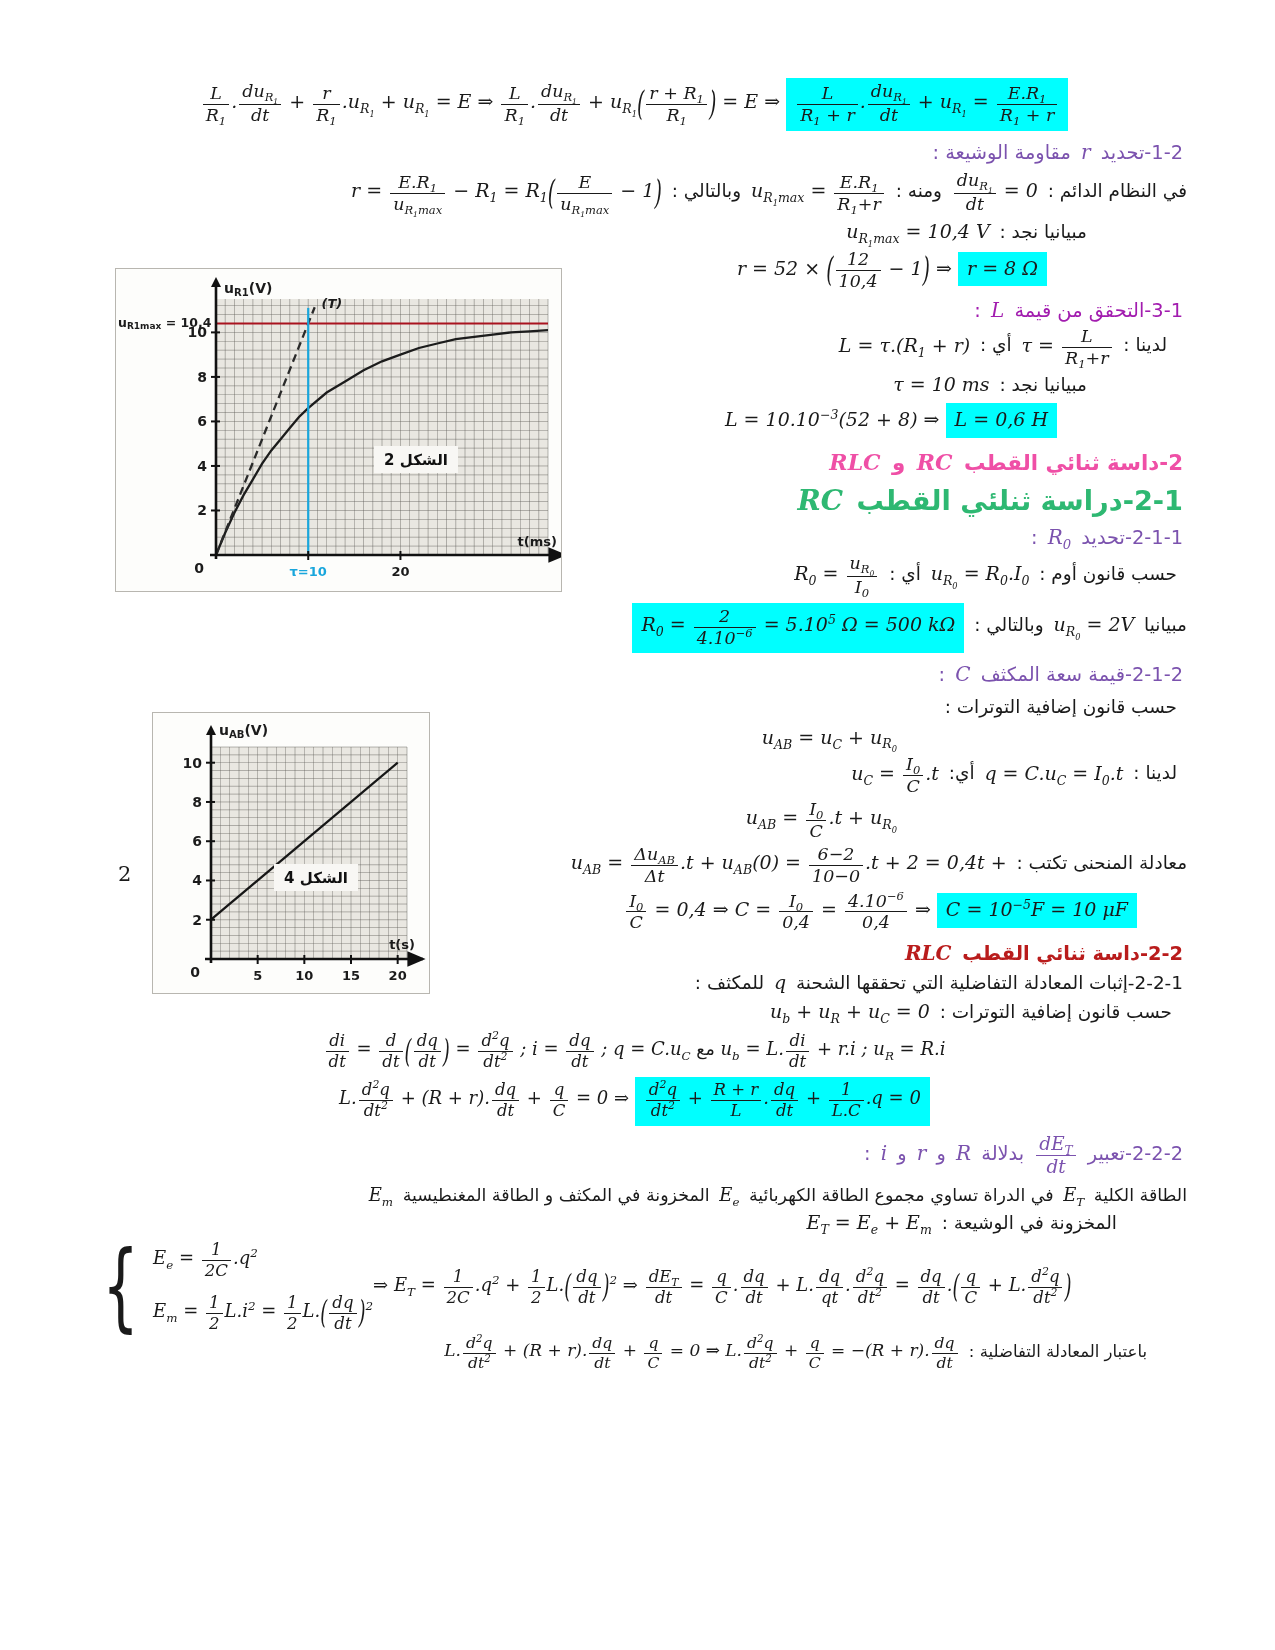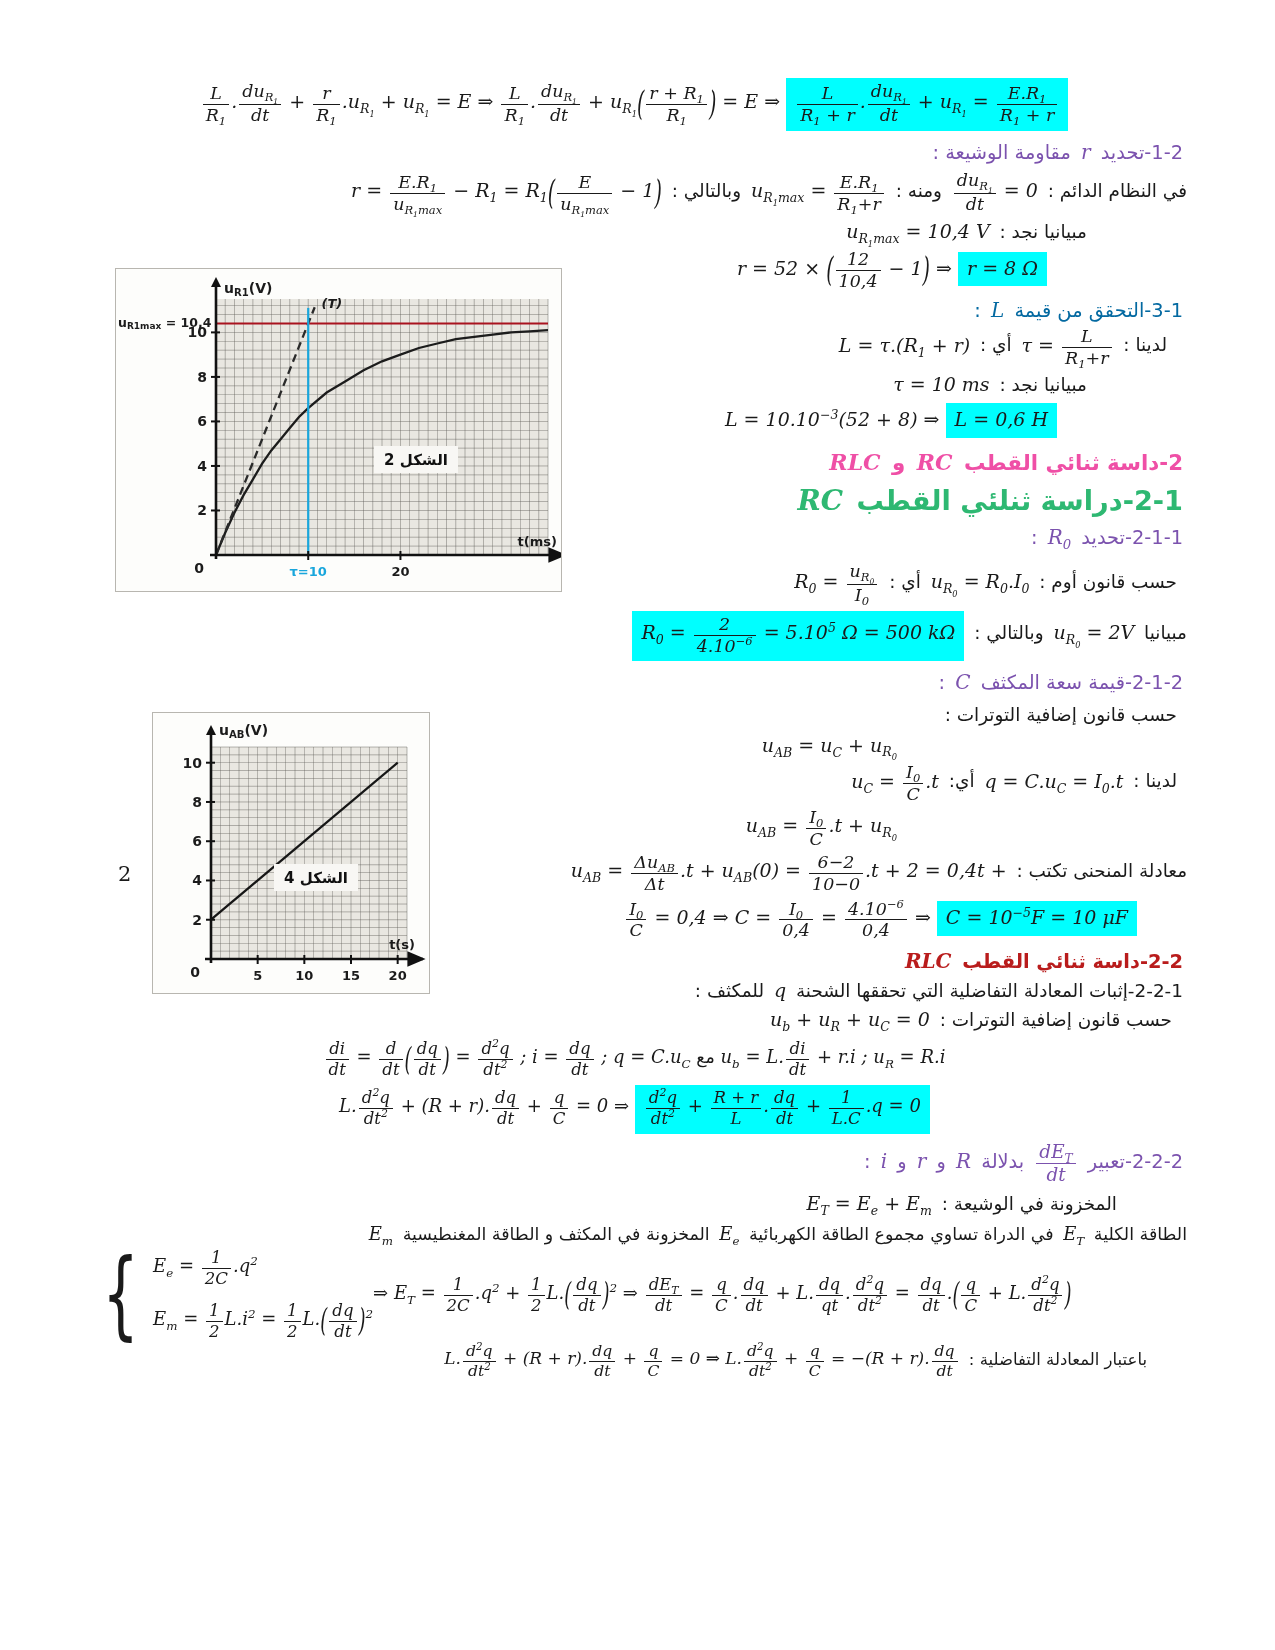--- a/index.html
+++ b/index.html
@@ -34,44 +34,44 @@
 </head>
 <body>
 
 <div class="page">
   <div class="content" id="doc">
       <div class="line ltr tc" dir="ltr" style="margin-bottom: 8px;"><span class="m" dir="ltr"><span class="frac"><span class="num">L</span><span class="den">R<sub>1</sub></span></span>.<span class="frac"><span class="num">du<sub>R<sub>1</sub></sub></span><span class="den">dt</span></span> + <span class="frac"><span class="num">r</span><span class="den">R<sub>1</sub></span></span>.u<sub>R<sub>1</sub></sub> + u<sub>R<sub>1</sub></sub> = E ⇒ <span class="frac"><span class="num">L</span><span class="den">R<sub>1</sub></span></span>.<span class="frac"><span class="num">du<sub>R<sub>1</sub></sub></span><span class="den">dt</span></span> + u<sub>R<sub>1</sub></sub><span class="bigp">(</span><span class="frac"><span class="num">r + R<sub>1</sub></span><span class="den">R<sub>1</sub></span></span><span class="bigp">)</span> = E ⇒ </span><span class="m hl" dir="ltr" style="background: rgb(0, 255, 255);"><span class="frac"><span class="num">L</span><span class="den">R<sub>1</sub> + r</span></span>.<span class="frac"><span class="num">du<sub>R<sub>1</sub></sub></span><span class="den">dt</span></span> + u<sub>R<sub>1</sub></sub> = <span class="frac"><span class="num">E.R<sub>1</sub></span><span class="den">R<sub>1</sub> + r</span></span></span></div>
       <div class="line rtl" dir="rtl" style="padding-right: 4px; margin-bottom: 6px; font-size: 20px; color: rgb(123, 82, 174);"><span class="ar">1-2-تحديد </span><span class="m" dir="ltr">r</span><span class="ar"> مقاومة الوشيعة :</span></div>
       <div class="line rtl" dir="rtl" style="margin-bottom: 4px;"><span class="ar">في النظام الدائم : </span><span class="m" dir="ltr"><span class="frac"><span class="num">du<sub>R<sub>1</sub></sub></span><span class="den">dt</span></span> = 0</span><span class="ar"> ومنه : </span><span class="m" dir="ltr">u<sub>R<sub>1</sub>max</sub> = <span class="frac"><span class="num">E.R<sub>1</sub></span><span class="den">R<sub>1</sub>+r</span></span></span><span class="ar"> وبالتالي : </span><span class="m" dir="ltr">r = <span class="frac"><span class="num">E.R<sub>1</sub></span><span class="den">u<sub>R<sub>1</sub>max</sub></span></span> − R<sub>1</sub> = R<sub>1</sub><span class="bigp">(</span><span class="frac"><span class="num">E</span><span class="den">u<sub>R<sub>1</sub>max</sub></span></span> − 1<span class="bigp">)</span></span></div>
       <div class="line rtl" dir="rtl" style="padding-right: 100px; margin-bottom: 6px;"><span class="ar">مبيانيا نجد : </span><span class="m" dir="ltr">u<sub>R<sub>1</sub>max</sub> = 10,4 V</span></div>
       <div class="line ltr tr" dir="ltr" style="padding-right: 140px; margin-bottom: 6px;"><span class="m" dir="ltr">r = 52 × <span class="bigp">(</span><span class="frac"><span class="num">12</span><span class="den">10,4</span></span> − 1<span class="bigp">)</span> ⇒ </span><span class="m hl" dir="ltr" style="background: rgb(0, 255, 255);">r = 8 Ω</span></div>
-      <div class="line rtl" dir="rtl" style="padding-right: 4px; margin-bottom: 4px; font-size: 20px; color: #0369a1;"><span class="ar">3-1-التحقق من قيمة </span><span class="m" dir="ltr">L</span><span class="ar"> :</span></div>
+      <div class="line rtl" dir="rtl" style="padding-right: 4px; margin-bottom: 4px; font-size: 20px; color: #a21caf;"><span class="ar">3-1-التحقق من قيمة </span><span class="m" dir="ltr">L</span><span class="ar"> :</span></div>
       <div class="line rtl" dir="rtl" style="padding-right: 20px; margin-bottom: 4px;"><span class="ar">لدينا : </span><span class="m" dir="ltr">τ = <span class="frac"><span class="num">L</span><span class="den">R<sub>1</sub>+r</span></span></span><span class="ar"> أي : </span><span class="m" dir="ltr">L = τ.(R<sub>1</sub> + r)</span></div>
       <div class="line rtl" dir="rtl" style="padding-right: 100px; margin-bottom: 6px;"><span class="ar">مبيانيا نجد : </span><span class="m" dir="ltr">τ = 10 ms</span></div>
       <div class="line ltr tr" dir="ltr" style="padding-right: 130px; margin-bottom: 10px;"><span class="m" dir="ltr">L = 10.10<sup>−3</sup>(52 + 8) ⇒ </span><span class="m hl" dir="ltr" style="background: rgb(0, 255, 255); font-style: italic;">L = 0,6 H</span></div>
       <div class="line rtl" dir="rtl" style="padding-right: 4px; margin-bottom: 6px; font-size: 22px; color: rgb(239, 79, 166); font-weight: bold;"><span class="ar">2-داسة ثنائي القطب </span><span class="m" dir="ltr" style="font-weight: bold;">RC</span><span class="ar"> و </span><span class="m" dir="ltr" style="font-weight: bold;">RLC</span></div>
       <div class="line rtl" dir="rtl" style="padding-right: 4px; margin-bottom: 4px; font-size: 28px; color: rgb(46, 184, 114); font-weight: bold;"><span class="ar">2-1-دراسة ثنلئي القطب </span><span class="m" dir="ltr" style="font-weight: bold;">RC</span></div>
-      <div class="line rtl" dir="rtl" style="padding-right: 4px; margin-bottom: 12px; font-size: 20px; color: rgb(123, 82, 174);"><span class="ar">2-1-1-تحديد </span><span class="m" dir="ltr">R<sub>0</sub></span><span class="ar"> :</span></div>
+      <div class="line rtl" dir="rtl" style="padding-right: 4px; margin-bottom: 4px; font-size: 20px; color: rgb(123, 82, 174);"><span class="ar">2-1-1-تحديد </span><span class="m" dir="ltr">R<sub>0</sub></span><span class="ar"> :</span></div>
       <div class="line rtl" dir="rtl" style="padding-right: 10px; margin-bottom: 6px;"><span class="ar">حسب قانون أوم : </span><span class="m" dir="ltr">u<sub>R<sub>0</sub></sub> = R<sub>0</sub>.I<sub>0</sub></span><span class="ar"> أي : </span><span class="m" dir="ltr">R<sub>0</sub> = <span class="frac"><span class="num">u<sub>R<sub>0</sub></sub></span><span class="den">I<sub>0</sub></span></span></span></div>
       <div class="line rtl" dir="rtl" style="margin-bottom: 8px;"><span class="ar">مبيانيا </span><span class="m" dir="ltr">u<sub>R<sub>0</sub></sub> = 2V</span><span class="ar"> وبالتالي : </span><span class="m hl" dir="ltr" style="background: rgb(0, 255, 255);">R<sub>0</sub> = <span class="frac"><span class="num">2</span><span class="den">4.10<sup>−6</sup></span></span> = 5.10<sup>5</sup> Ω = 500 kΩ</span></div>
       <div class="line rtl" dir="rtl" style="padding-right: 4px; margin-bottom: 6px; font-size: 20px; color: rgb(123, 82, 174);"><span class="ar">2-1-2-قيمة سعة المكثف </span><span class="m" dir="ltr">C</span><span class="ar"> :</span></div>
       <div class="line rtl" dir="rtl" style="padding-right: 10px; margin-bottom: 6px;"><span class="ar">حسب قانون إضافية التوترات :</span></div>
       <div class="line ltr tr" dir="ltr" style="padding-right: 290px; margin-bottom: 6px;"><span class="m" dir="ltr">u<sub>AB</sub> = u<sub>C</sub> + u<sub>R<sub>0</sub></sub></span></div>
       <div class="line rtl" dir="rtl" style="padding-right: 10px; margin-bottom: 4px;"><span class="ar">لدينا : </span><span class="m" dir="ltr">q = C.u<sub>C</sub> = I<sub>0</sub>.t</span><span class="ar"> أي: </span><span class="m" dir="ltr">u<sub>C</sub> = <span class="frac"><span class="num">I<sub>0</sub></span><span class="den">C</span></span>.t</span></div>
       <div class="line ltr tr" dir="ltr" style="padding-right: 290px; margin-bottom: 4px;"><span class="m" dir="ltr">u<sub>AB</sub> = <span class="frac"><span class="num">I<sub>0</sub></span><span class="den">C</span></span>.t + u<sub>R<sub>0</sub></sub></span></div>
       <div class="line rtl" dir="rtl" style="margin-bottom: 6px;"><span class="ar">معادلة المنحنى تكتب : </span><span class="m" dir="ltr">u<sub>AB</sub> = <span class="frac"><span class="num">Δu<sub>AB</sub></span><span class="den">Δt</span></span>.t + u<sub>AB</sub>(0) = <span class="frac"><span class="num">6−2</span><span class="den">10−0</span></span>.t + 2 = 0,4t +</span></div>
       <div class="line ltr tr" dir="ltr" style="padding-right: 50px; margin-bottom: 8px;"><span class="m" dir="ltr"><span class="frac"><span class="num">I<sub>0</sub></span><span class="den">C</span></span> = 0,4  ⇒  C = <span class="frac"><span class="num">I<sub>0</sub></span><span class="den">0,4</span></span> = <span class="frac"><span class="num">4.10<sup>−6</sup></span><span class="den">0,4</span></span> ⇒ </span><span class="m hl" dir="ltr" style="background: rgb(0, 255, 255);">C = 10<sup>−5</sup>F = 10 μF</span></div>
       <div class="line rtl" dir="rtl" style="padding-right: 4px; margin-bottom: 4px; font-size: 20px; color: #b91c1c; font-weight: bold;"><span class="ar">2-2-داسة ثنائي القطب </span><span class="m" dir="ltr" style="font-weight: bold;">RLC</span></div>
       <div class="line rtl" dir="rtl" style="padding-right: 4px; margin-bottom: 4px;"><span class="ar">2-2-1-إثبات المعادلة التفاضلية التي تحققها الشحنة </span><span class="m" dir="ltr">q</span><span class="ar"> للمكثف :</span></div>
       <div class="line rtl" dir="rtl" style="padding-right: 15px; margin-bottom: 8px;"><span class="ar">حسب قانون إضافية التوترات : </span><span class="m" dir="ltr">u<sub>b</sub> + u<sub>R</sub> + u<sub>C</sub> = 0</span></div>
       <div class="line ltr tc" dir="ltr" style="margin-bottom: 6px; font-size: 18px;"><span class="m" dir="ltr"><span class="frac"><span class="num">di</span><span class="den">dt</span></span> = <span class="frac"><span class="num">d</span><span class="den">dt</span></span><span class="bigp">(</span><span class="frac"><span class="num">dq</span><span class="den">dt</span></span><span class="bigp">)</span> = <span class="frac"><span class="num">d<sup>2</sup>q</span><span class="den">dt<sup>2</sup></span></span>  ;   i = <span class="frac"><span class="num">dq</span><span class="den">dt</span></span>   ;  q = C.u<sub>C</sub> </span><span class="ar"> مع </span><span class="m" dir="ltr"> u<sub>b</sub> = L.<span class="frac"><span class="num">di</span><span class="den">dt</span></span> + r.i  ;   u<sub>R</sub> = R.i</span></div>
       <div class="line ltr tc" dir="ltr" style="margin-bottom: 8px; font-size: 18px;"><span class="m" dir="ltr">L.<span class="frac"><span class="num">d<sup>2</sup>q</span><span class="den">dt<sup>2</sup></span></span> + (R + r).<span class="frac"><span class="num">dq</span><span class="den">dt</span></span>  + <span class="frac"><span class="num">q</span><span class="den">C</span></span> = 0  ⇒ </span><span class="m hl" dir="ltr" style="background: rgb(0, 255, 255);"><span class="frac"><span class="num">d<sup>2</sup>q</span><span class="den">dt<sup>2</sup></span></span> + <span class="frac"><span class="num">R + r</span><span class="den">L</span></span>.<span class="frac"><span class="num">dq</span><span class="den">dt</span></span> + <span class="frac"><span class="num">1</span><span class="den">L.C</span></span>.q = 0</span></div>
       <div class="line rtl" dir="rtl" style="padding-right: 4px; margin-bottom: 6px; font-size: 20px; color: rgb(123, 82, 174);"><span class="ar">2-2-2-تعبير </span><span class="m" dir="ltr"><span class="frac"><span class="num">dE<sub>T</sub></span><span class="den">dt</span></span></span><span class="ar"> بدلالة </span><span class="m" dir="ltr">R</span><span class="ar"> و </span><span class="m" dir="ltr">r</span><span class="ar"> و </span><span class="m" dir="ltr">i</span><span class="ar"> :</span></div>
+      <div class="line rtl" dir="rtl" style="margin-bottom: 4px; font-size: 18px;"><span class="ar">الطاقة الكلية </span><span class="m" dir="ltr">E<sub>T</sub></span><span class="ar"> في الدراة تساوي مجموع  الطاقة الكهربائية </span><span class="m" dir="ltr">E<sub>e</sub></span><span class="ar"> المخزونة في المكثف و الطاقة المغنطيسية </span><span class="m" dir="ltr">E<sub>m</sub></span></div>
       <div class="line rtl" dir="rtl" style="padding-right: 70px; margin-bottom: 6px;"><span class="ar">المخزونة في الوشيعة : </span><span class="m" dir="ltr">E<sub>T</sub> = E<sub>e</sub> + E<sub>m</sub></span></div>
-      <div class="line rtl" dir="rtl" style="margin-bottom: 4px; font-size: 18px;"><span class="ar">الطاقة الكلية </span><span class="m" dir="ltr">E<sub>T</sub></span><span class="ar"> في الدراة تساوي مجموع  الطاقة الكهربائية </span><span class="m" dir="ltr">E<sub>e</sub></span><span class="ar"> المخزونة في المكثف و الطاقة المغنطيسية </span><span class="m" dir="ltr">E<sub>m</sub></span></div>
       <div class="line ltr flex" dir="ltr" style="padding-left: 8px; margin-bottom: 2px; font-size: 18px;">
         <span class="sys" dir="ltr">
           <span class="brace">{</span>
           <span class="rows">
             <span class="m">E<sub>e</sub> = <span class="frac"><span class="num">1</span><span class="den">2C</span></span>.q<sup>2</sup></span>
             <span class="m">E<sub>m</sub> = <span class="frac"><span class="num">1</span><span class="den">2</span></span>L.i<sup>2</sup> = <span class="frac"><span class="num">1</span><span class="den">2</span></span>L.<span class="bigp">(</span><span class="frac"><span class="num">dq</span><span class="den">dt</span></span><span class="bigp">)</span><sup>2</sup></span>
           </span>
         </span>
         <span class="m" dir="ltr"> ⇒ E<sub>T</sub> = <span class="frac"><span class="num">1</span><span class="den">2C</span></span>.q<sup>2</sup> + <span class="frac"><span class="num">1</span><span class="den">2</span></span>L.<span class="bigp">(</span><span class="frac"><span class="num">dq</span><span class="den">dt</span></span><span class="bigp">)</span><sup>2</sup> ⇒ <span class="frac"><span class="num">dE<sub>T</sub></span><span class="den">dt</span></span> = <span class="frac"><span class="num">q</span><span class="den">C</span></span>.<span class="frac"><span class="num">dq</span><span class="den">dt</span></span> + L.<span class="frac"><span class="num">dq</span><span class="den">qt</span></span>.<span class="frac"><span class="num">d<sup>2</sup>q</span><span class="den">dt<sup>2</sup></span></span> = <span class="frac"><span class="num">dq</span><span class="den">dt</span></span>.<span class="bigp">(</span><span class="frac"><span class="num">q</span><span class="den">C</span></span> + L.<span class="frac"><span class="num">d<sup>2</sup>q</span><span class="den">dt<sup>2</sup></span></span><span class="bigp">)</span></span>
       </div>

